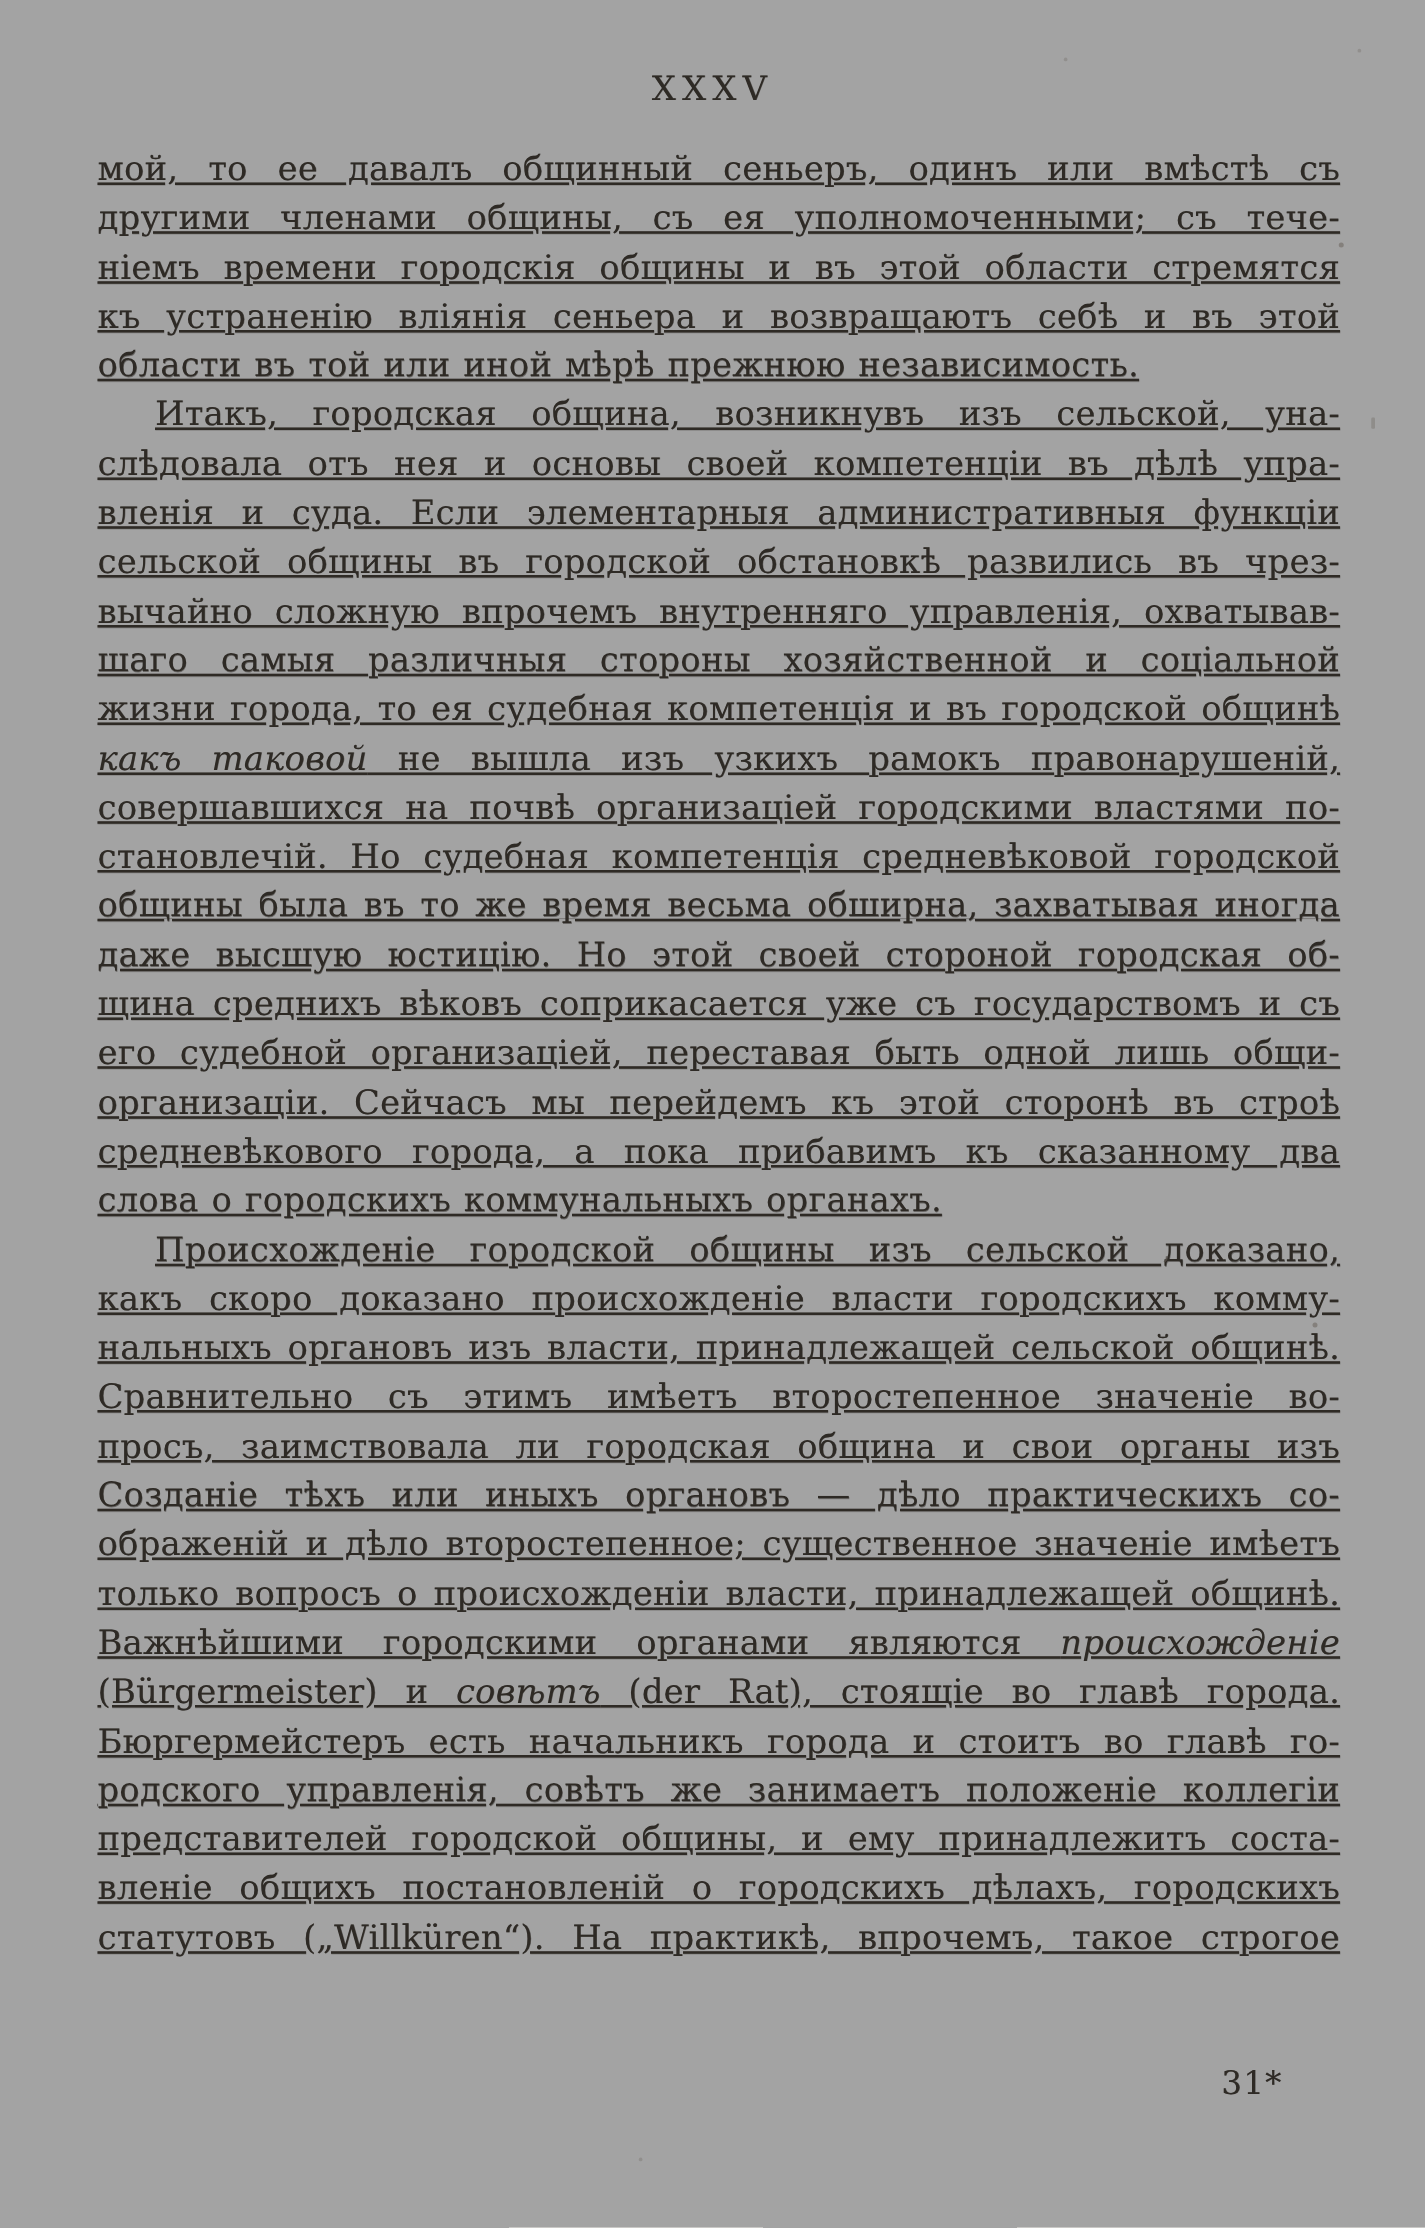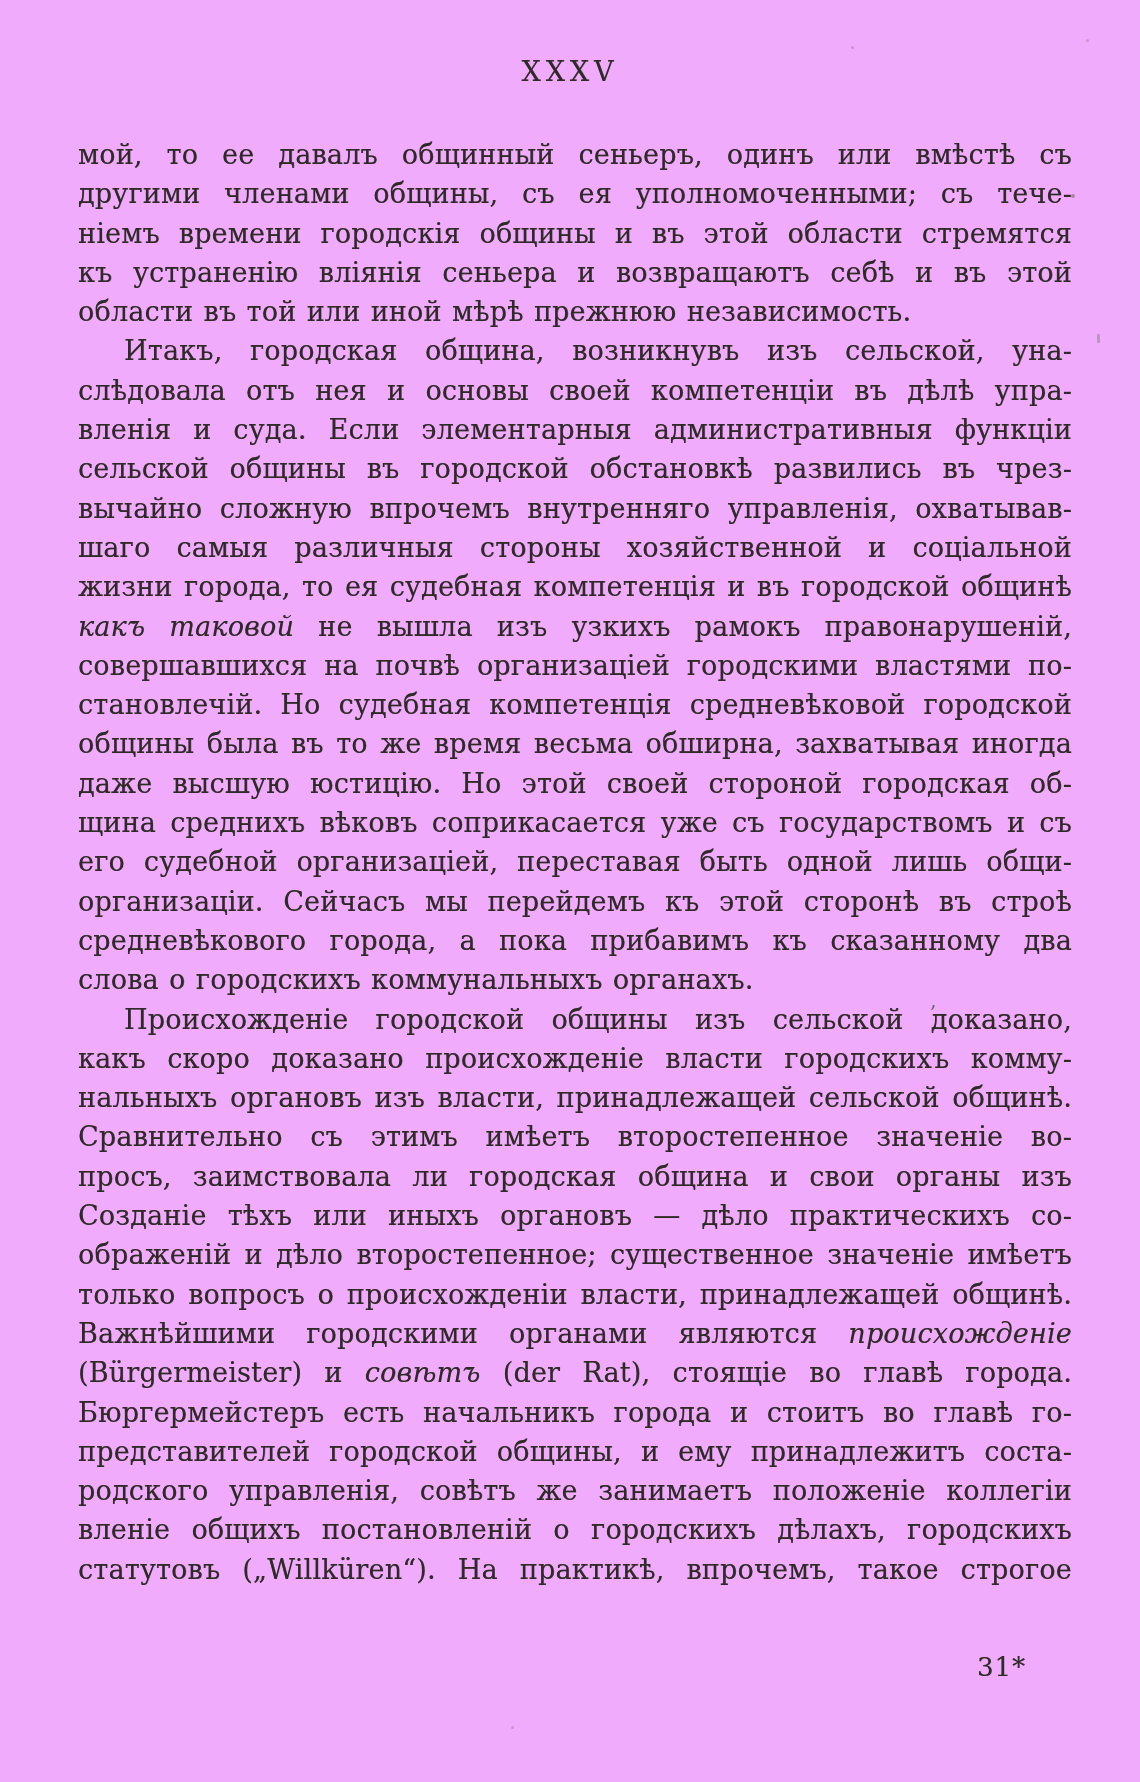--- a/index.html
+++ b/index.html
@@ -11,21 +11,21 @@
     font-family:"DejaVu Serif", serif;
     color:#2e2a25;
     overflow:hidden;
   }
   .pagenum {
     position:absolute; top:56px; left:0; width:100%;
     text-align:center;
     font-size:27px; letter-spacing:5px;
   }
   .text-block {
-    position:absolute; left:78px; top:135px; width:994px;
+    position:absolute; left:78px; top:116px; width:994px;text-decoration:underline;
   }
   .line {
     height:39.3px; line-height:39.3px;
     font-size:27px;
     letter-spacing:0.2px;
     word-spacing:1.5px;
     text-align:justify;
     text-align-last:justify;
     white-space:normal;
   }
@@ -46,21 +46,21 @@
   .speck.faint { opacity:0.3; width:3px; height:3px; }
   .speck.tick { border-radius:1px; width:3px; height:9px; opacity:0.35; }
   .speck.comma {
     background:none; border-radius:0; width:auto; height:auto;
     font-size:20px; color:#55504a; opacity:0.8;
   }
 </style>
 </head>
 <body>
 
-<div class="page" style="background: #f0abfc; color: rgb(46, 42, 37);">
+<div class="page" style="background: #a3a3a3; color: rgb(46, 42, 37);">
   <div class="pagenum">XXXV</div>
 
   <div class="text-block">
       <div class="line"><span>мой, то ее давалъ общинный сеньеръ, одинъ или вмѣстѣ съ</span></div>
       <div class="line"><span>другими членами общины, съ ея уполномоченными; съ тече-</span></div>
       <div class="line"><span>ніемъ времени городскія общины и въ этой области стремятся</span></div>
       <div class="line"><span>къ устраненію вліянія сеньера и возвращаютъ себѣ и въ этой</span></div>
       <div class="line open"><span>области въ той или иной мѣрѣ прежнюю независимость.</span></div>
       <div class="line indent"><span>Итакъ, городская община, возникнувъ изъ сельской, уна-</span></div>
       <div class="line"><span>слѣдовала отъ нея и основы своей компетенціи въ дѣлѣ упра-</span></div>
@@ -83,22 +83,22 @@
       <div class="line"><span>какъ скоро доказано происхожденіе власти городскихъ комму-</span></div>
       <div class="line"><span>нальныхъ органовъ изъ власти, принадлежащей сельской общинѣ.</span></div>
       <div class="line"><span>Сравнительно съ этимъ имѣетъ второстепенное значеніе во-</span></div>
       <div class="line"><span>просъ, заимствовала ли городская община и свои органы изъ</span></div>
       <div class="line"><span>Созданіе тѣхъ или иныхъ органовъ — дѣло практическихъ со-</span></div>
       <div class="line"><span>ображеній и дѣло второстепенное; существенное значеніе имѣетъ</span></div>
       <div class="line"><span>только вопросъ о происхожденіи власти, принадлежащей общинѣ.</span></div>
       <div class="line"><span>Важнѣйшими городскими органами являются </span><em>происхожденіе</em></div>
       <div class="line"><span>(Bürgermeister) и </span><em>совѣтъ</em><span> (der Rat), стоящіе во главѣ города.</span></div>
       <div class="line"><span>Бюргермейстеръ есть начальникъ города и стоитъ во главѣ го-</span></div>
+      <div class="line"><span>родского управленія, совѣтъ же занимаетъ положеніе коллегіи</span></div>
       <div class="line"><span>представителей городской общины, и ему принадлежитъ соста-</span></div>
-      <div class="line"><span>родского управленія, совѣтъ же занимаетъ положеніе коллегіи</span></div>
       <div class="line"><span>вленіе общихъ постановленій о городскихъ дѣлахъ, городскихъ</span></div>
       <div class="line"><span>статутовъ („Willküren“). На практикѣ, впрочемъ, такое строгое</span></div>
     </div>
 
   <div class="sig">31*</div>
 
   <div class="speck faint" style="left:851px; top:46px;"></div>
   <div class="speck faint" style="left:1086px; top:39px;"></div>
   <div class="speck" style="left:1071px; top:194px;"></div>
   <div class="speck tick" style="left:1097px; top:334px;"></div>

